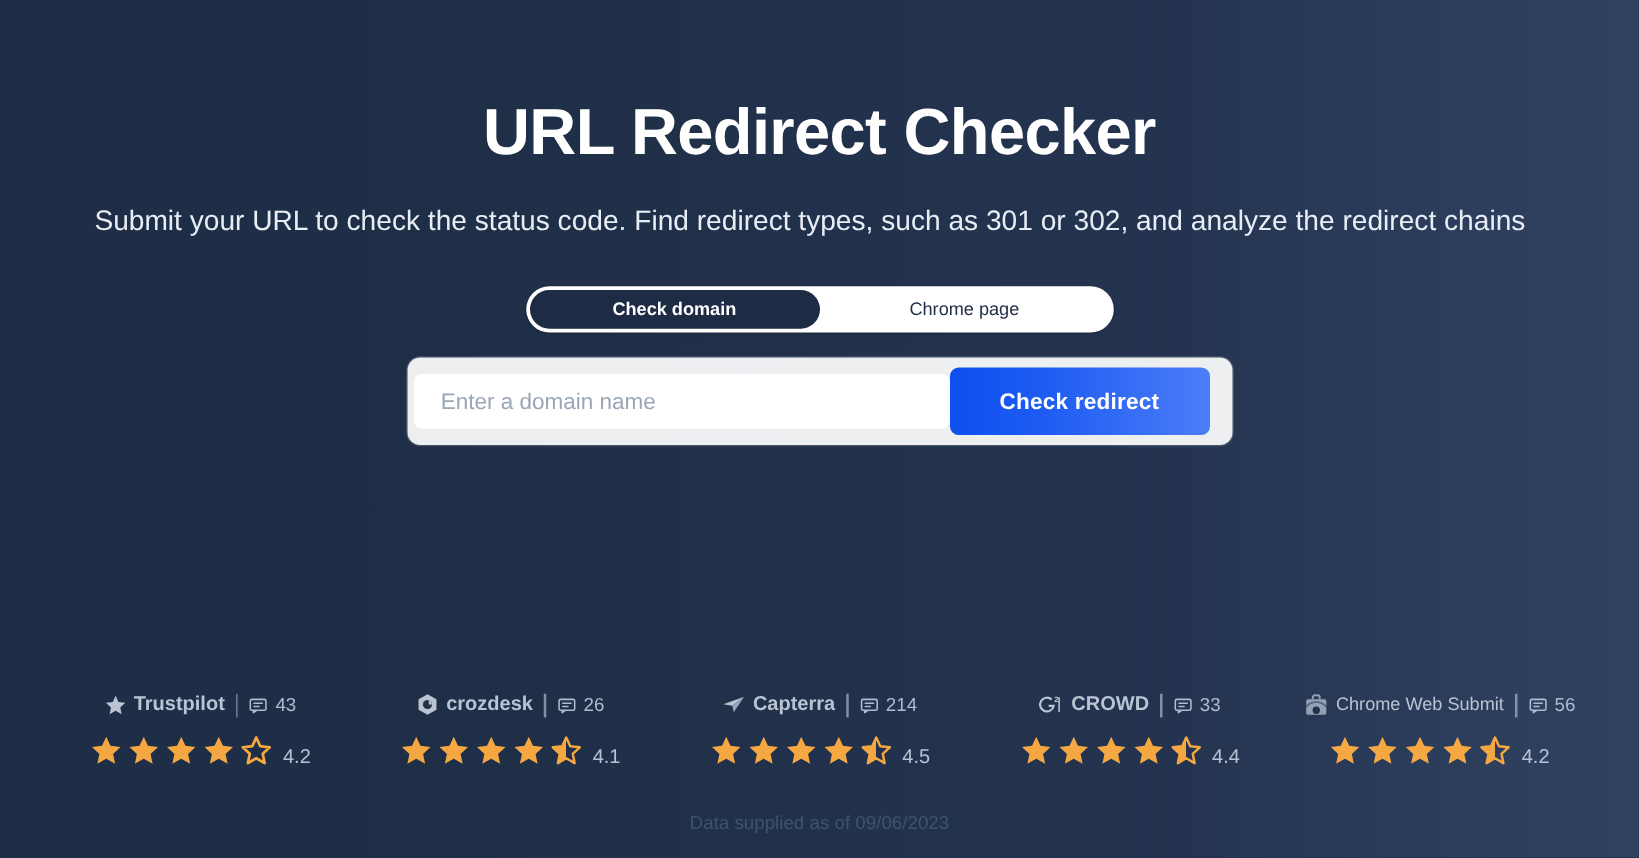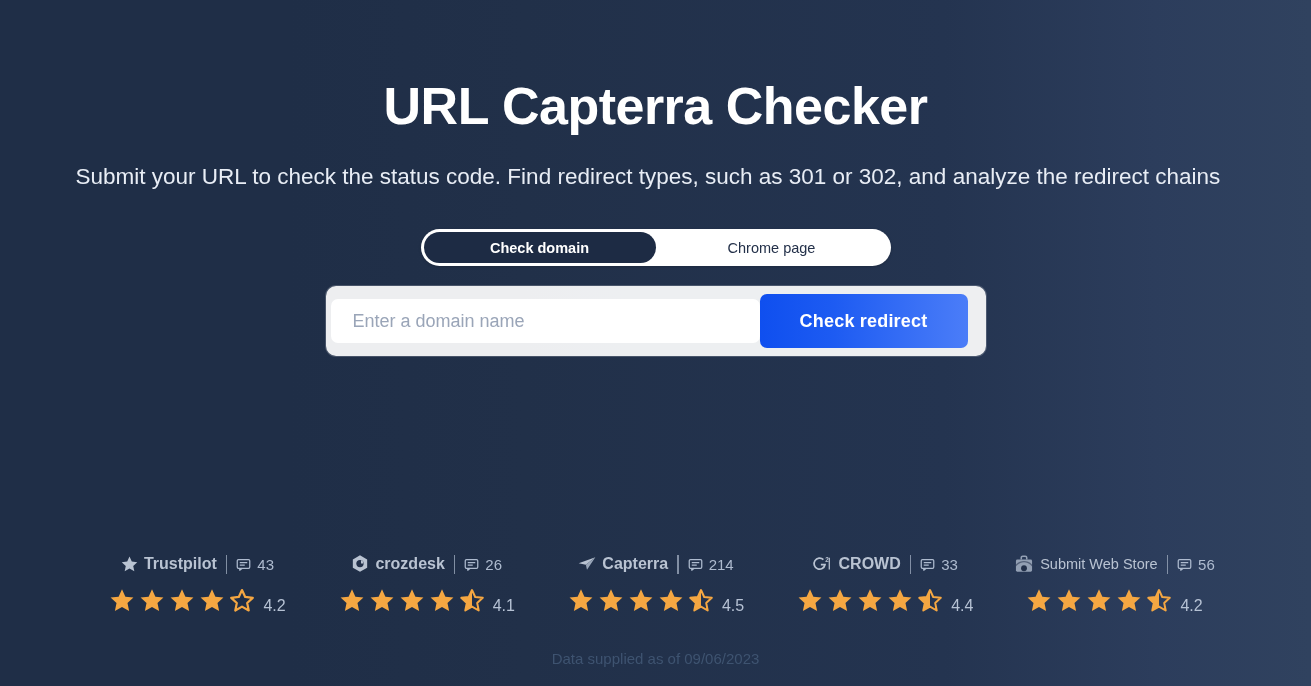--- a/index.html
+++ b/index.html
@@ -142,21 +142,21 @@
   }
 
   
   .ratings {
     position: absolute;
     left: 0;
     right: 0;
     top: 552px;
     display: flex;
     justify-content: space-between;
-    padding: 0 86px;
+    padding: 0 49px;
   }
   .rating-card {
     width: 222px;
     display: flex;
     flex-direction: column;
     align-items: center;
   }
   .rating-top {
     display: flex;
     align-items: center;
@@ -210,21 +210,21 @@
     font-size: 15px;
   }
 </style>
 </head>
 <body>
 
 <div class="bg-wrap"></div>
 
 <div class="page">
 
-  <h1 class="hero-title">URL Capterra Checker</h1>
+  <h1 class="hero-title">URL Redirect Checker</h1>
 
   <p class="hero-sub">Submit your URL to check the status code. Find redirect types, such as 301 or 302, and analyze the redirect chains</p>
 
   <div class="toggle">
     <button class="toggle-opt active">Check domain</button>
     <button class="toggle-opt">Chrome page</button>
   </div>
 
   <div class="search-shell">
     <div class="search-inner">
@@ -474,21 +474,21 @@
       <div class="rating-top">
         <span class="brand light">
           <span>
             <svg width="22" height="22" viewBox="0 0 24 24">
                 <path fill="none" stroke="#93a0b4" stroke-width="1.7" d="M9 7V5.2A1.7 1.7 0 0 1 10.7 3.5h2.6A1.7 1.7 0 0 1 15 5.2V7"></path>
                 <rect x="3.2" y="7" width="17.6" height="13.5" rx="1.6" fill="#93a0b4"></rect>
                 <circle cx="12" cy="16.6" r="3.2" fill="#22304a"></circle>
                 <path fill="#22304a" d="M3.2 14.6c2.6-3.4 6-4.6 8.8-4.6s6.2 1.2 8.8 4.6v-2.1c-2.6-2.6-5.8-3.7-8.8-3.7s-6.2 1.1-8.8 3.7z" opacity=".55"></path>
               </svg>
           </span>
-          <span>Submit Web Store</span>
+          <span>Chrome Web Submit</span>
         </span>
         <span class="divider-v"></span>
         <span class="review-count">
           <span>
             <svg width="15" height="15" viewBox="0 0 24 24">
                 <rect x="2" y="4" width="20" height="14" rx="2" fill="none" stroke="#aebbcf" stroke-width="2"></rect>
                 <path d="M6 18l0 3 4-3" fill="none" stroke="#aebbcf" stroke-width="2" stroke-linejoin="round"></path>
                 <line x1="6" y1="9" x2="18" y2="9" stroke="#aebbcf" stroke-width="2"></line>
                 <line x1="6" y1="13" x2="14" y2="13" stroke="#aebbcf" stroke-width="2"></line>
               </svg>

